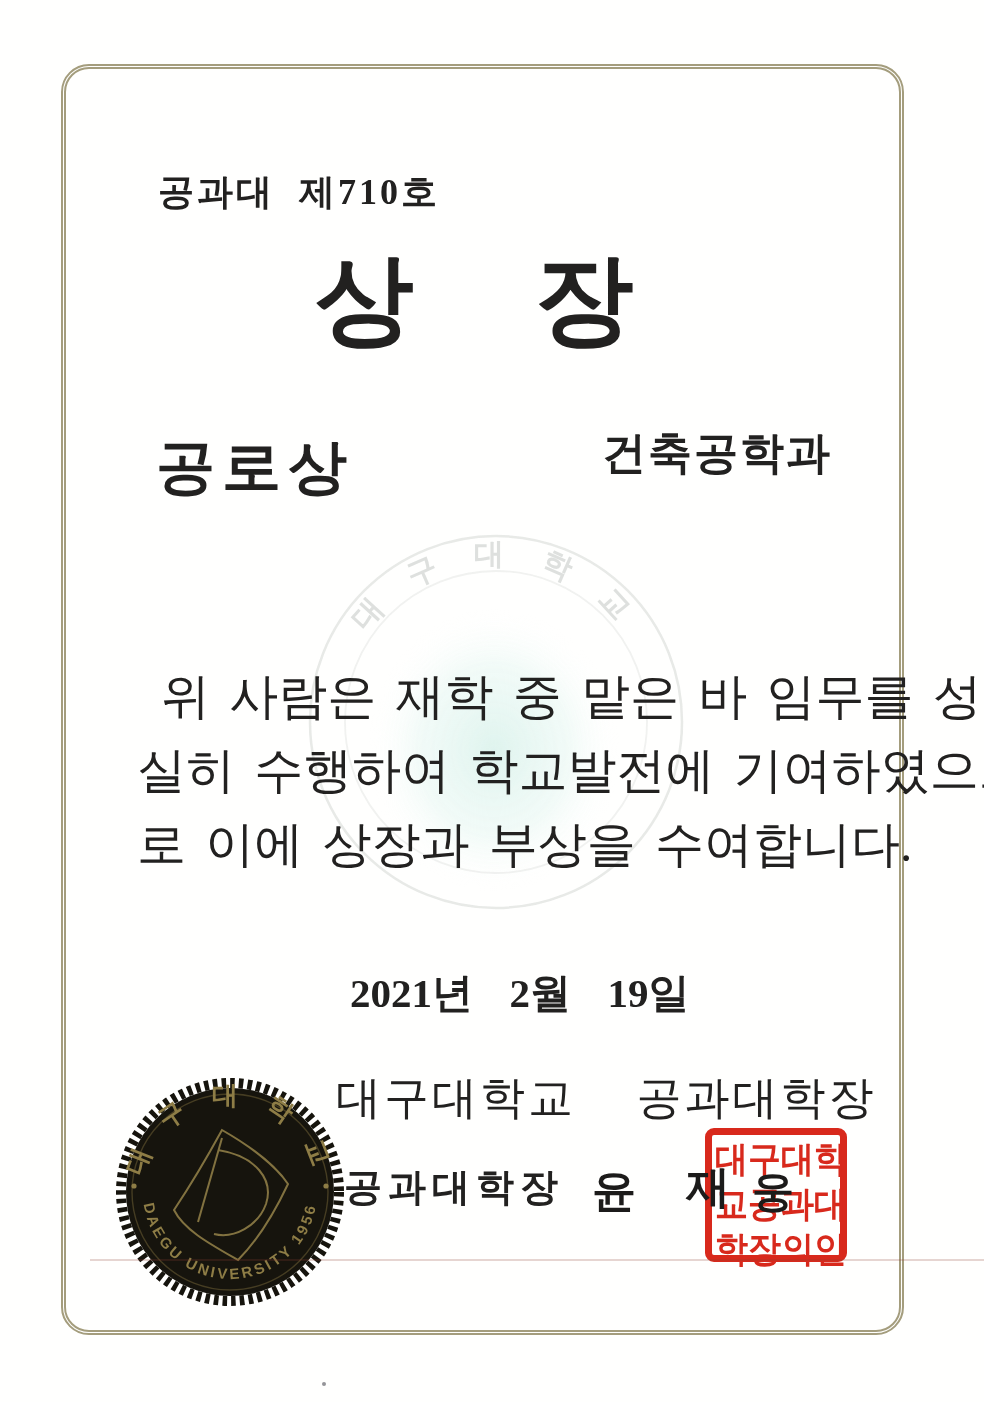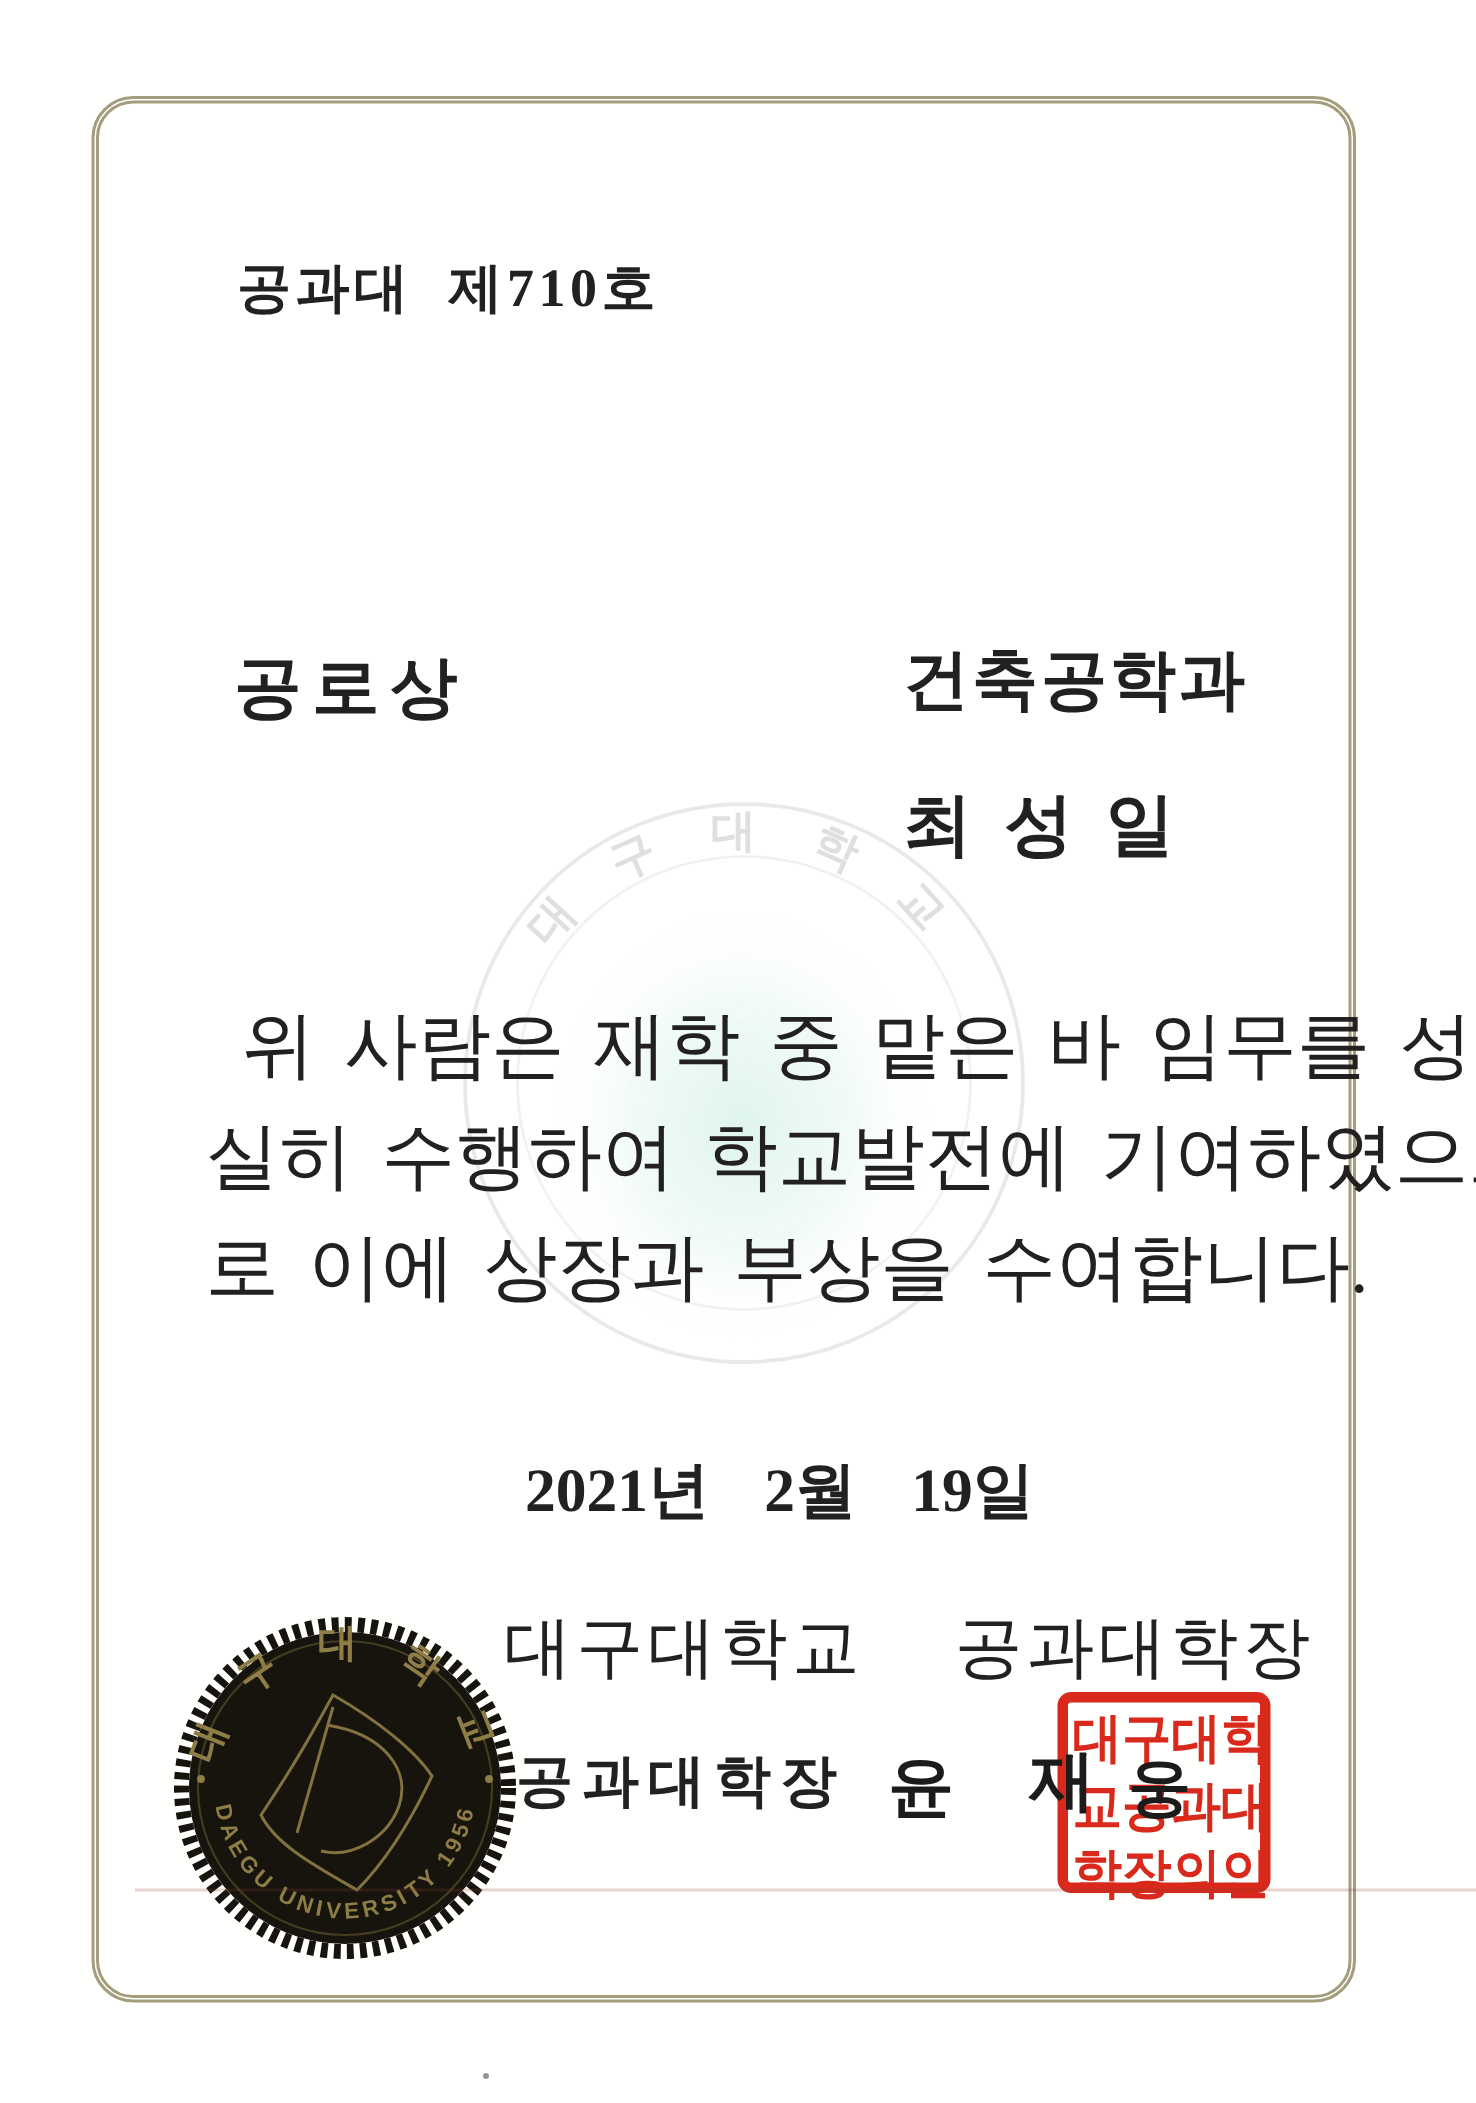--- a/index.html
+++ b/index.html
@@ -32,21 +32,21 @@
   }
   .cert-title {
     position:absolute; left:0; right:36px; top:246px;
     text-align:center;
     font-size:99px; font-weight:700;
     word-spacing:96px; line-height:1.1;
     white-space:pre; z-index:3;
   }
   .award-type {
     position:absolute; left:156px; top:428px;
-    font-size:45px; font-weight:700; letter-spacing:7px; z-index:3;
+    font-size:59px; font-weight:700; letter-spacing:7px; z-index:3;
   }
   .right-block {
     position:absolute; right:152px; top:424px;
     text-align:left; z-index:3;
   }
   .department {
     font-size:44px; font-weight:700; letter-spacing:2px;
   }
   .recipient {
     margin-top:36px;
@@ -126,26 +126,26 @@
       <circle r="186" fill="none" stroke="#d0d4d0" stroke-width="2.5" opacity="0.55"></circle>
       <circle r="151" fill="none" stroke="#d8dbd8" stroke-width="1.8" opacity="0.42"></circle>
       <text font-size="30" font-weight="700" fill="#c2c7c4" opacity="0.6" letter-spacing="14" text-anchor="middle" font-family="Liberation Serif, DejaVu Serif, serif">
         <textPath href="#wmArcTop" startOffset="50%">대 구 대 학 교</textPath>
       </text>
     </svg>
   </div>
 
   <div class="doc-number">공과대  제710호</div>
 
+  <div class="cert-title">상 장</div>
 
   <div class="award-type">공로상</div>
 
   <div class="right-block">
     <div class="department">건축공학과</div>
-    <div class="recipient">최 성 일</div>
   </div>
 
   <div class="body-text">
     <div class="body-line">위 사람은 재학 중 맡은 바 임무를 성</div>
     <div class="body-line">실히 수행하여 학교발전에 기여하였으므</div>
     <div class="body-line">로 이에 상장과 부상을 수여합니다.</div>
   </div>
 
   <div class="award-date">2021년  2월  19일</div>
 

